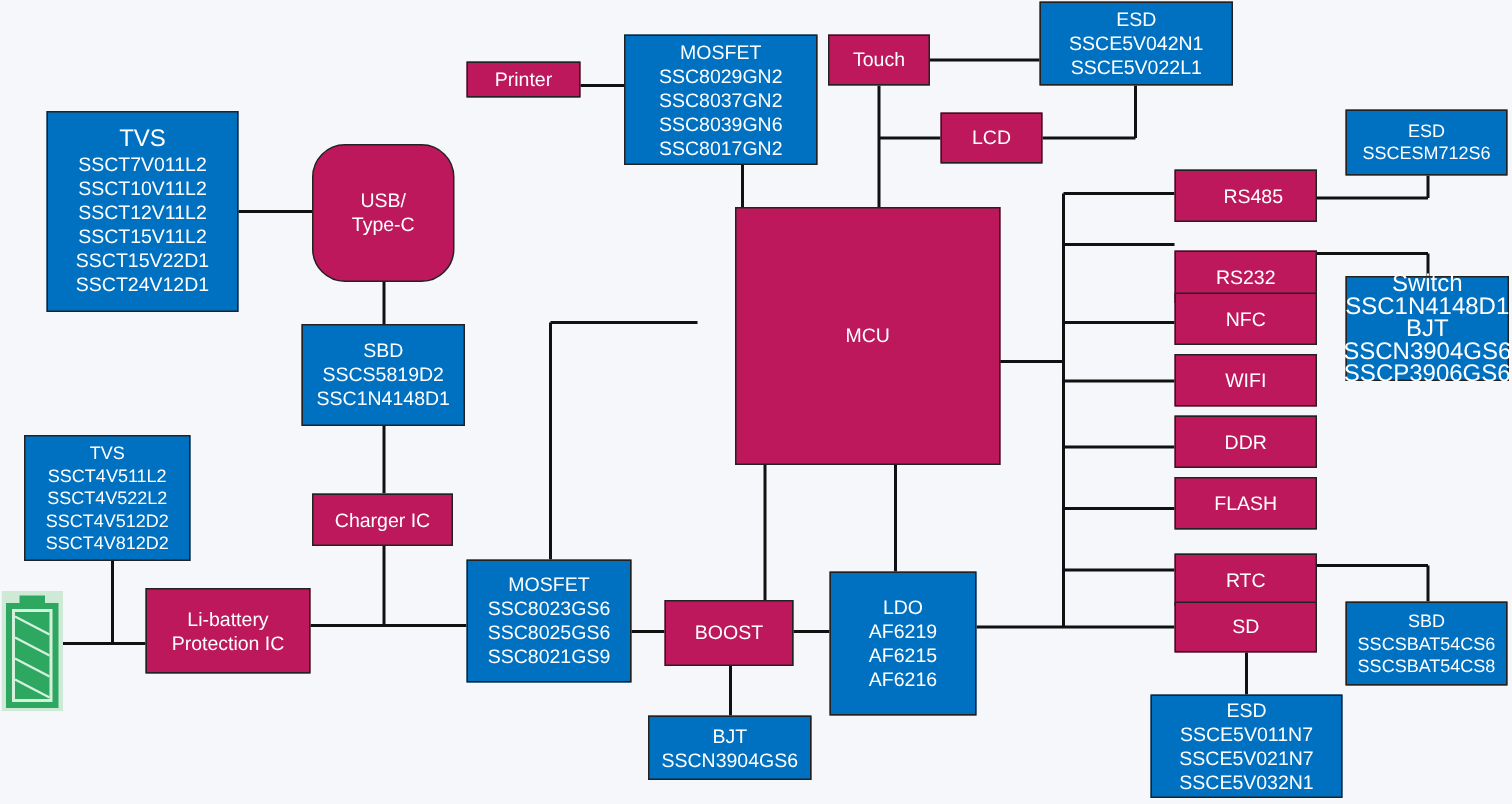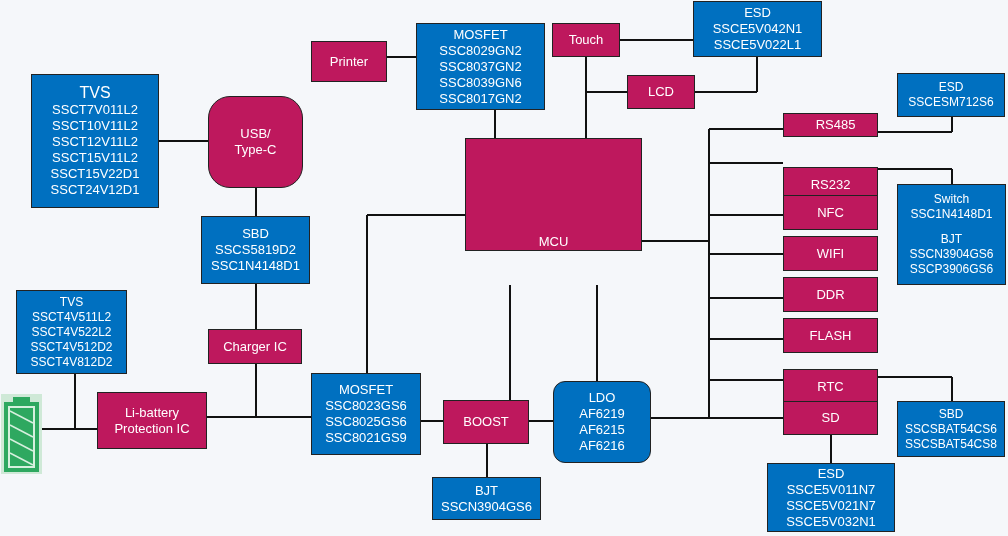--- a/index.html
+++ b/index.html
@@ -89,47 +89,47 @@
   <rect x="12" y="3" width="17" height="6" fill="#2ea860"></rect>
   <rect x="3" y="8" width="35" height="70" fill="#2ea860"></rect>
   <rect x="7" y="12" width="27" height="62" fill="#d6f0de"></rect>
   <rect x="9" y="14" width="23" height="58" fill="#2ea860"></rect>
   <line x1="9" y1="17" x2="32" y2="29" stroke="#d6f0de" stroke-width="1.5"></line>
   <line x1="9" y1="31" x2="32" y2="43" stroke="#d6f0de" stroke-width="1.5"></line>
   <line x1="9" y1="45" x2="32" y2="57" stroke="#d6f0de" stroke-width="1.5"></line>
   <line x1="9" y1="59" x2="32" y2="71" stroke="#d6f0de" stroke-width="1.5"></line>
 </svg>
 
-<div class="box red" style="left:465px;top:138px;width:177px;height:113px;justify-content:flex-end;">
+<div class="box red" style="left:490px;top:138px;width:177px;height:172px;">
   <span>MCU</span>
 </div>
 <div class="box red" style="left:208px;top:96px;width:95px;height:92px;border-radius:22px;">
   <span>USB/</span>
   <span>Type-C</span>
 </div>
-<div class="box red" style="left:311px;top:41px;width:76px;height:41px;">
+<div class="box red" style="left:311px;top:41px;width:76px;height:24px;">
   <span>Printer</span>
 </div>
 <div class="box red" style="left:552px;top:23px;width:68px;height:34px;">
   <span>Touch</span>
 </div>
 <div class="box red" style="left:627px;top:75px;width:68px;height:34px;">
   <span>LCD</span>
 </div>
 <div class="box red" style="left:208px;top:329px;width:94px;height:35px;">
   <span>Charger IC</span>
 </div>
 <div class="box red" style="left:97px;top:392px;width:110px;height:57px;">
   <span>Li-battery</span>
   <span>Protection IC</span>
 </div>
 <div class="box red" style="left:443px;top:400px;width:86px;height:44px;">
   <span>BOOST</span>
 </div>
-<div class="box red" style="left:783px;top:113px;width:95px;height:24px;padding-left:10px;">
+<div class="box red" style="left:783px;top:113px;width:95px;height:35px;padding-left:10px;">
   <span>RS485</span>
 </div>
 <div class="box red" style="left:783px;top:154px;width:95px;height:35px;margin-top:13px;">
   <span>RS232</span>
 </div>
 <div class="box red" style="left:783px;top:195px;width:95px;height:35px;">
   <span>NFC</span>
 </div>
 <div class="box red" style="left:783px;top:236px;width:95px;height:35px;">
   <span>WIFI</span>
@@ -184,39 +184,39 @@
   <span>SSC8023GS6</span>
   <span>SSC8025GS6</span>
   <span>SSC8021GS9</span>
 </div>
 
 <div class="box blue" style="left:432px;top:477px;width:109px;height:43px;">
   <span>BJT</span>
   <span>SSCN3904GS6</span>
 </div>
 
-<div class="box blue" style="left:553px;top:381px;width:98px;height:82px;border-radius:12px;">
+<div class="box blue" style="left:553px;top:381px;width:98px;height:96px;">
   <span>LDO</span>
   <span>AF6219</span>
   <span>AF6215</span>
   <span>AF6216</span>
 </div>
 
 <div class="box blue" style="left:693px;top:1px;width:129px;height:56px;">
   <span>ESD</span>
   <span>SSCE5V042N1</span>
   <span>SSCE5V022L1</span>
 </div>
 
 <div class="box blue" style="left:897px;top:73px;width:108px;height:44px;font-size:12px;line-height:15px;">
   <span>ESD</span>
   <span>SSCESM712S6</span>
 </div>
 
-<div class="box blue" style="left:897px;top:184px;width:109px;height:101px;font-size:12px;line-height:15px;">
+<div class="box blue" style="left:897px;top:184px;width:109px;height:70px;font-size:16px;line-height:15px;">
   <span>Switch</span>
   <span>SSC1N4148D1</span>
   <span class="gap"></span>
   <span>BJT</span>
   <span>SSCN3904GS6</span>
   <span>SSCP3906GS6</span>
 </div>
 
 <div class="box blue" style="left:897px;top:401px;width:108px;height:56px;font-size:12px;line-height:15px;">
   <span>SBD</span>

